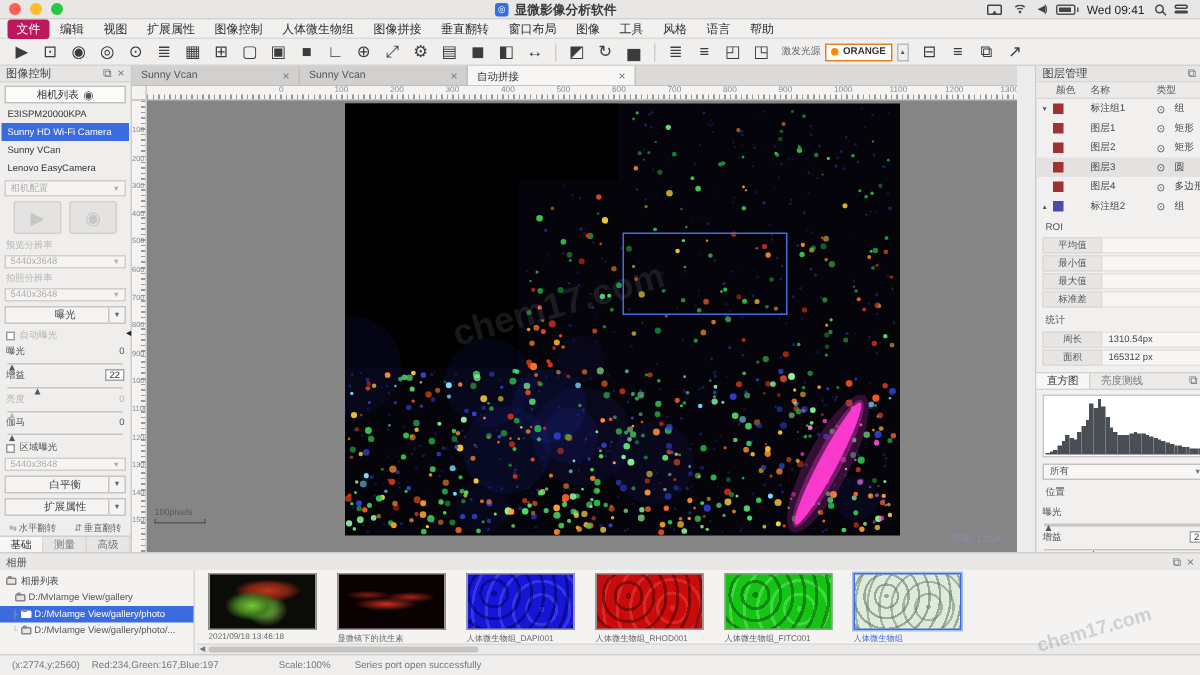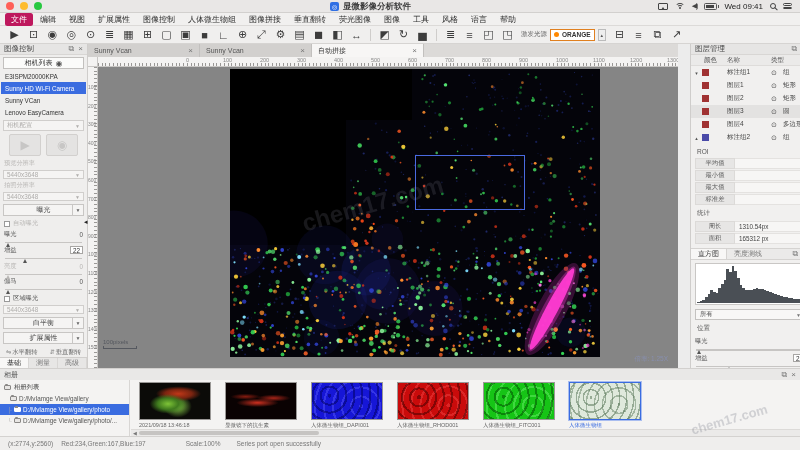--- a/index.html
+++ b/index.html
@@ -189,21 +189,21 @@
 
 <div id="menubar">
     <span class="menu-item active">文件</span>
     <span class="menu-item">编辑</span>
     <span class="menu-item">视图</span>
     <span class="menu-item">扩展属性</span>
     <span class="menu-item">图像控制</span>
     <span class="menu-item">人体微生物组</span>
     <span class="menu-item">图像拼接</span>
     <span class="menu-item">垂直翻转</span>
-    <span class="menu-item">荧光图像</span>
+    <span class="menu-item">窗口布局</span>
     <span class="menu-item">图像</span>
     <span class="menu-item">工具</span>
     <span class="menu-item">风格</span>
     <span class="menu-item">语言</span>
     <span class="menu-item">帮助</span>
   </div>
 
 <div id="toolbar">
     <span class="tool-btn">▶</span>
     <span class="tool-btn">⊡</span>

